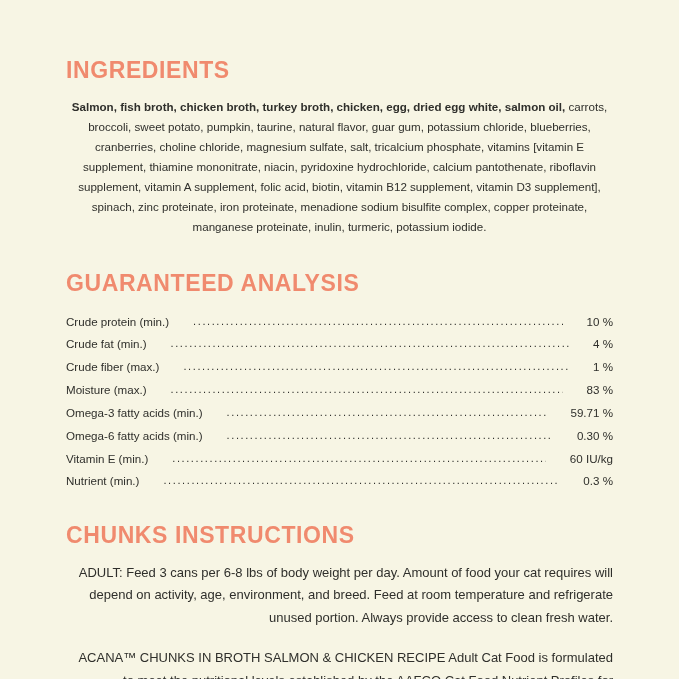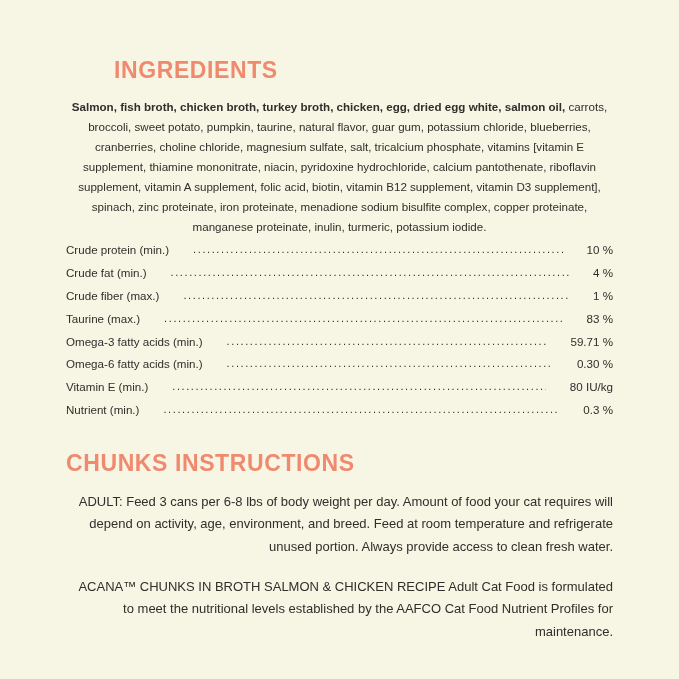--- a/index.html
+++ b/index.html
@@ -25,21 +25,21 @@
     margin-bottom: 0;
   }
   .section-title {
     color: #f08a6e;
     font-weight: bold;
     font-size: 23px;
     letter-spacing: 0.6px;
     margin: 0 0 14px 0;
     line-height: 1.1;
   }
-  .ingredients-title { margin-top: 12px; margin-left: 48px; }
+  .ingredients-title { margin-top: 12px; }
   .body-text {
     font-size: 11.6px;
     line-height: 1.72;
     color: #2f2f2b;
     margin: 0;
     text-align: center;
   }
   .body-text .bold { font-weight: bold; }
 
   .ga-block {
@@ -84,20 +84,21 @@
 <body>
 
 <div class="page">
 
   <section class="section">
     <h2 class="section-title ingredients-title">INGREDIENTS</h2>
     <p class="body-text"><span class="bold">Salmon, fish broth, chicken broth, turkey broth, chicken, egg, dried egg white, salmon oil,</span><span> carrots, broccoli, sweet potato, pumpkin, taurine, natural flavor, guar gum, potassium chloride, blueberries, cranberries, choline chloride, magnesium sulfate, salt, tricalcium phosphate, vitamins [vitamin E supplement, thiamine mononitrate, niacin, pyridoxine hydrochloride, calcium pantothenate, riboflavin supplement, vitamin A supplement, folic acid, biotin, vitamin B12 supplement, vitamin D3 supplement], spinach, zinc proteinate, iron proteinate, menadione sodium bisulfite complex, copper proteinate, manganese proteinate, inulin, turmeric, potassium iodide.</span></p>
   </section>
 
   <section class="section">
+    <h2 class="section-title guaranteed-title">GUARANTEED ANALYSIS</h2>
     <div class="ga-block">
 
       <div class="ga-row">
         <span class="ga-label">Crude protein (min.)</span>
         <span class="ga-dots">.................................................................................................................................................................</span>
         <span class="ga-value">10 %</span>
       </div>
 
       <div class="ga-row">
         <span class="ga-label">Crude fat (min.)</span>
@@ -105,41 +106,41 @@
         <span class="ga-value">4 %</span>
       </div>
 
       <div class="ga-row">
         <span class="ga-label">Crude fiber (max.)</span>
         <span class="ga-dots">.................................................................................................................................................................</span>
         <span class="ga-value">1 %</span>
       </div>
 
       <div class="ga-row">
-        <span class="ga-label">Taurine (max.)</span>
+        <span class="ga-label">Moisture (max.)</span>
         <span class="ga-dots">.................................................................................................................................................................</span>
         <span class="ga-value">83 %</span>
       </div>
 
       <div class="ga-row">
         <span class="ga-label">Omega-3 fatty acids (min.)</span>
         <span class="ga-dots">.................................................................................................................................................................</span>
         <span class="ga-value">59.71 %</span>
       </div>
 
       <div class="ga-row">
         <span class="ga-label">Omega-6 fatty acids (min.)</span>
         <span class="ga-dots">.................................................................................................................................................................</span>
         <span class="ga-value">0.30 %</span>
       </div>
 
       <div class="ga-row">
         <span class="ga-label">Vitamin E (min.)</span>
         <span class="ga-dots">.................................................................................................................................................................</span>
-        <span class="ga-value">80 IU/kg</span>
+        <span class="ga-value">60 IU/kg</span>
       </div>
 
       <div class="ga-row">
         <span class="ga-label">Nutrient (min.)</span>
         <span class="ga-dots">.................................................................................................................................................................</span>
         <span class="ga-value">0.3 %</span>
       </div>
 
     </div>
   </section>

